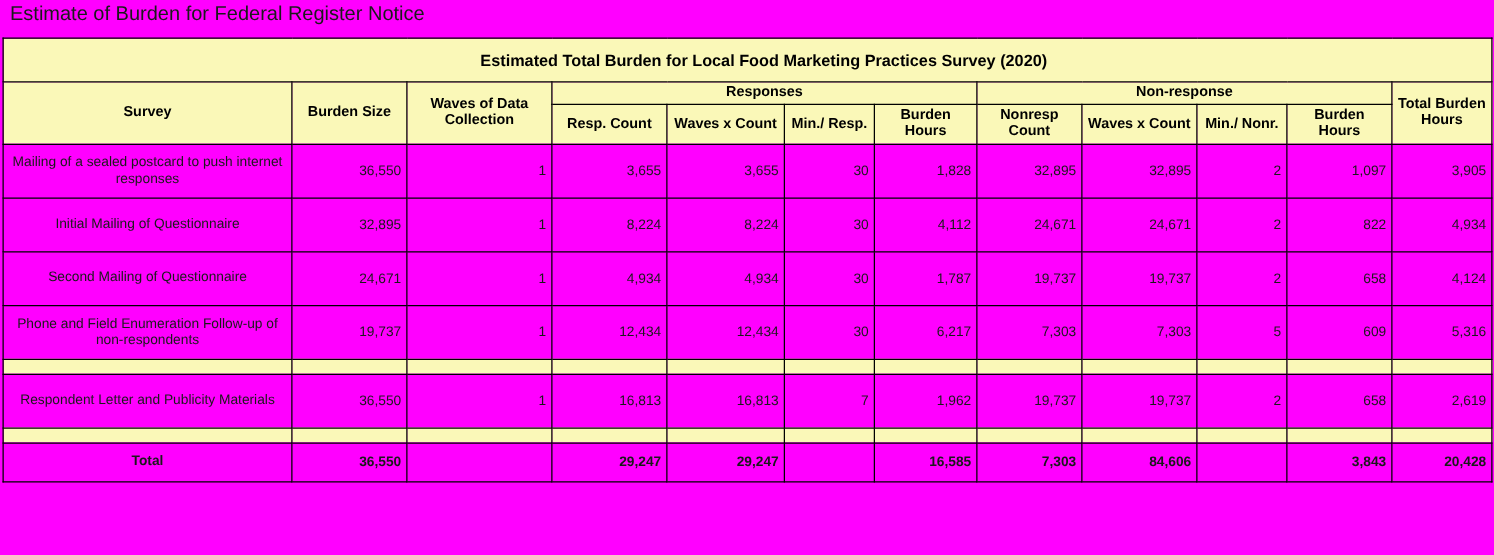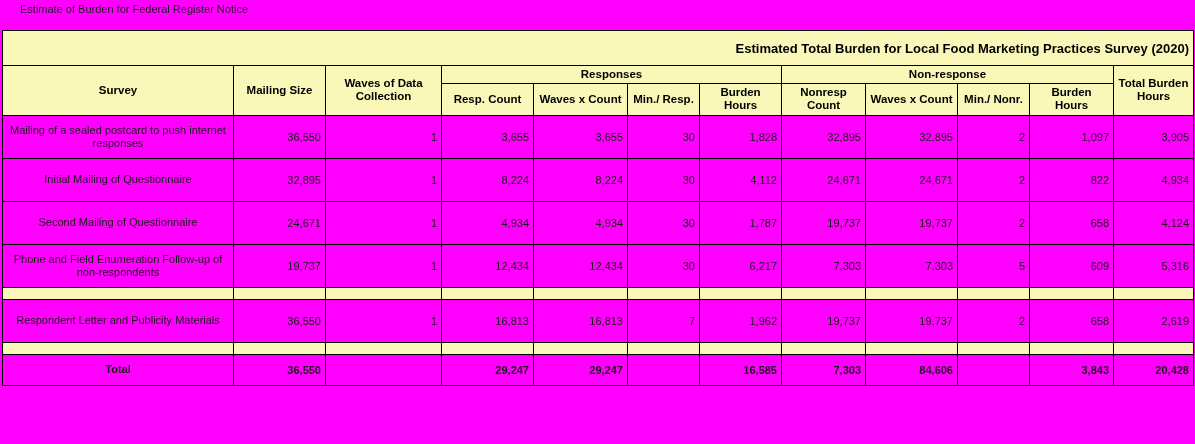--- a/index.html
+++ b/index.html
@@ -6,23 +6,23 @@
     margin: 0;
     padding: 0;
     background: #FF00FF;
     width: 1195px;
     height: 444px;
     overflow: hidden;
     font-family: "Liberation Sans", sans-serif;
   }
   #caption {
     position: absolute;
-    left: 20px;
+    left: 8px;
     top: 3px;
-    font-size: 11px;
+    font-size: 16px;
     color: #1a1a1a;
     white-space: nowrap;
   }
   #table-wrap {
     position: absolute;
     left: 2px;
     top: 30px;
     width: 1151px;
   }
   table {
@@ -38,21 +38,21 @@
     vertical-align: middle;
   }
   .hdr {
     background: #FAF8B8;
     text-align: center;
     font-weight: bold;
     line-height: 1.15;
   }
   .title-cell {
     background: #FAF8B8;
-    text-align: right;
+    text-align: center;
     font-weight: bold;
     font-size: 13px;
     height: 30px;
     padding-left: 30px;
   }
   .rowlabel {
     background: #FF00FF;
     text-align: center;
     font-size: 11px;
     line-height: 1.15;
@@ -109,21 +109,21 @@
         <col class="c9">
         <col class="c10">
         <col class="c11">
     </colgroup>
     <thead>
       <tr>
         <th class="title-cell" colspan="12">Estimated Total Burden for Local Food Marketing Practices Survey (2020)</th>
       </tr>
       <tr>
         <th class="hdr" rowspan="2">Survey</th>
-        <th class="hdr" rowspan="2">Mailing Size</th>
+        <th class="hdr" rowspan="2">Burden Size</th>
         <th class="hdr" rowspan="2">Waves of Data Collection</th>
         <th class="hdr" colspan="4">Responses</th>
         <th class="hdr" colspan="4">Non-response</th>
         <th class="hdr" rowspan="2">Total Burden Hours</th>
       </tr>
       <tr>
         <th class="hdr">Resp. Count</th>
         <th class="hdr">Waves x Count</th>
         <th class="hdr">Min./ Resp.</th>
         <th class="hdr">Burden Hours</th>

